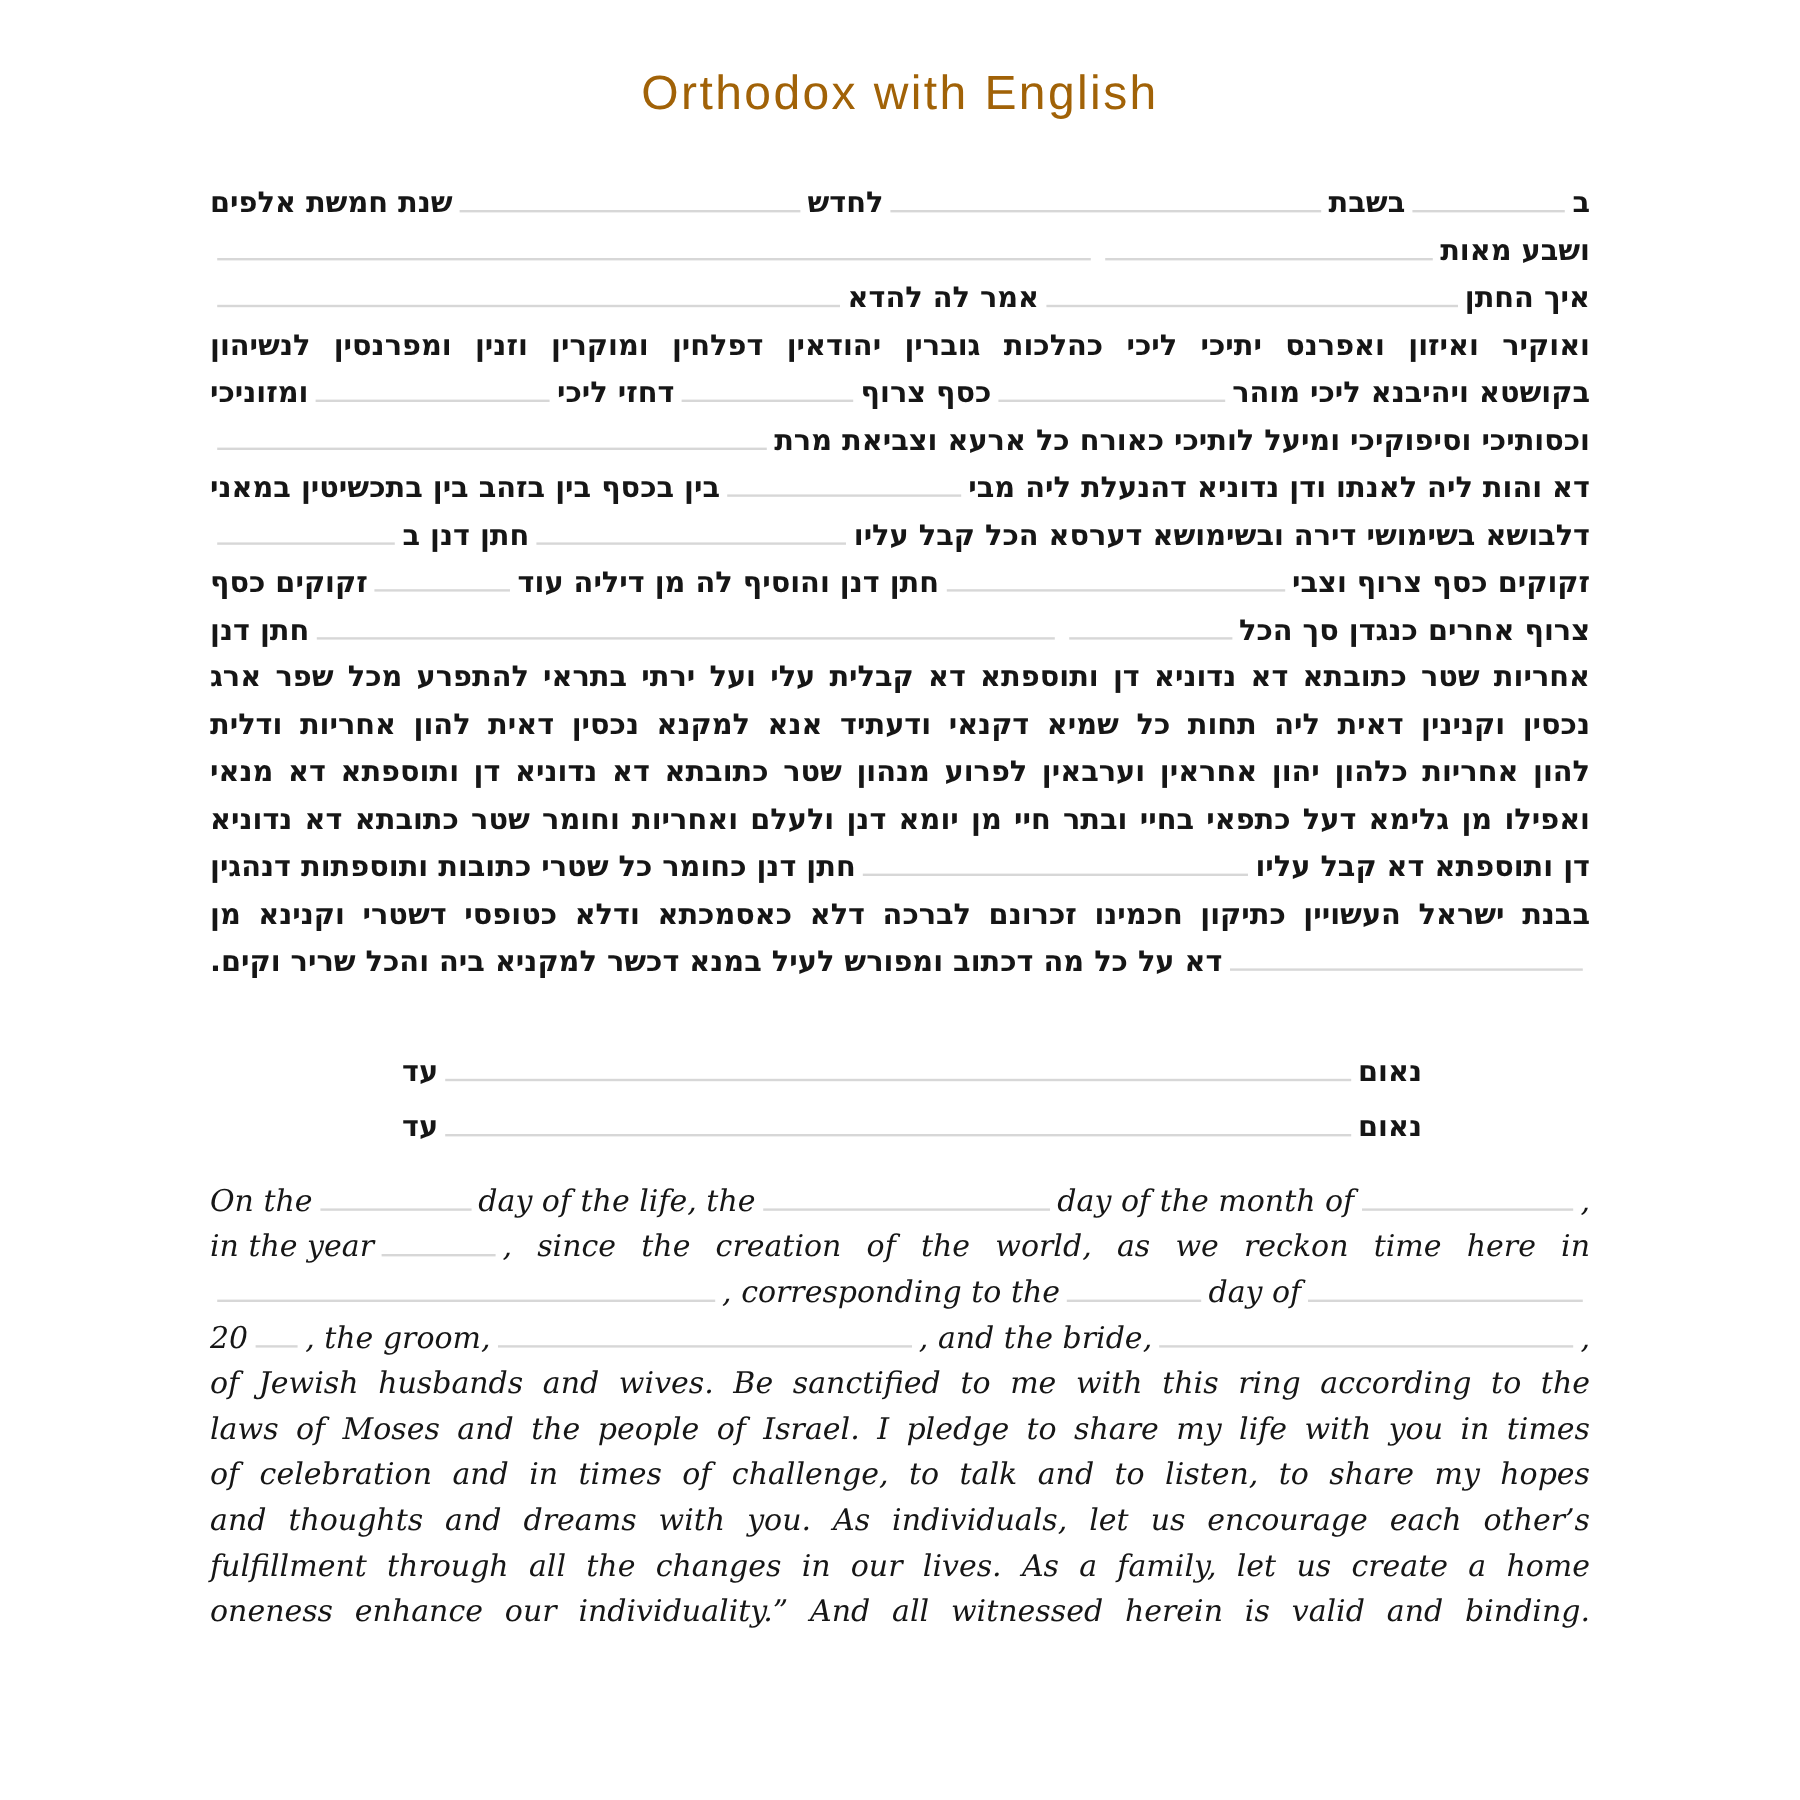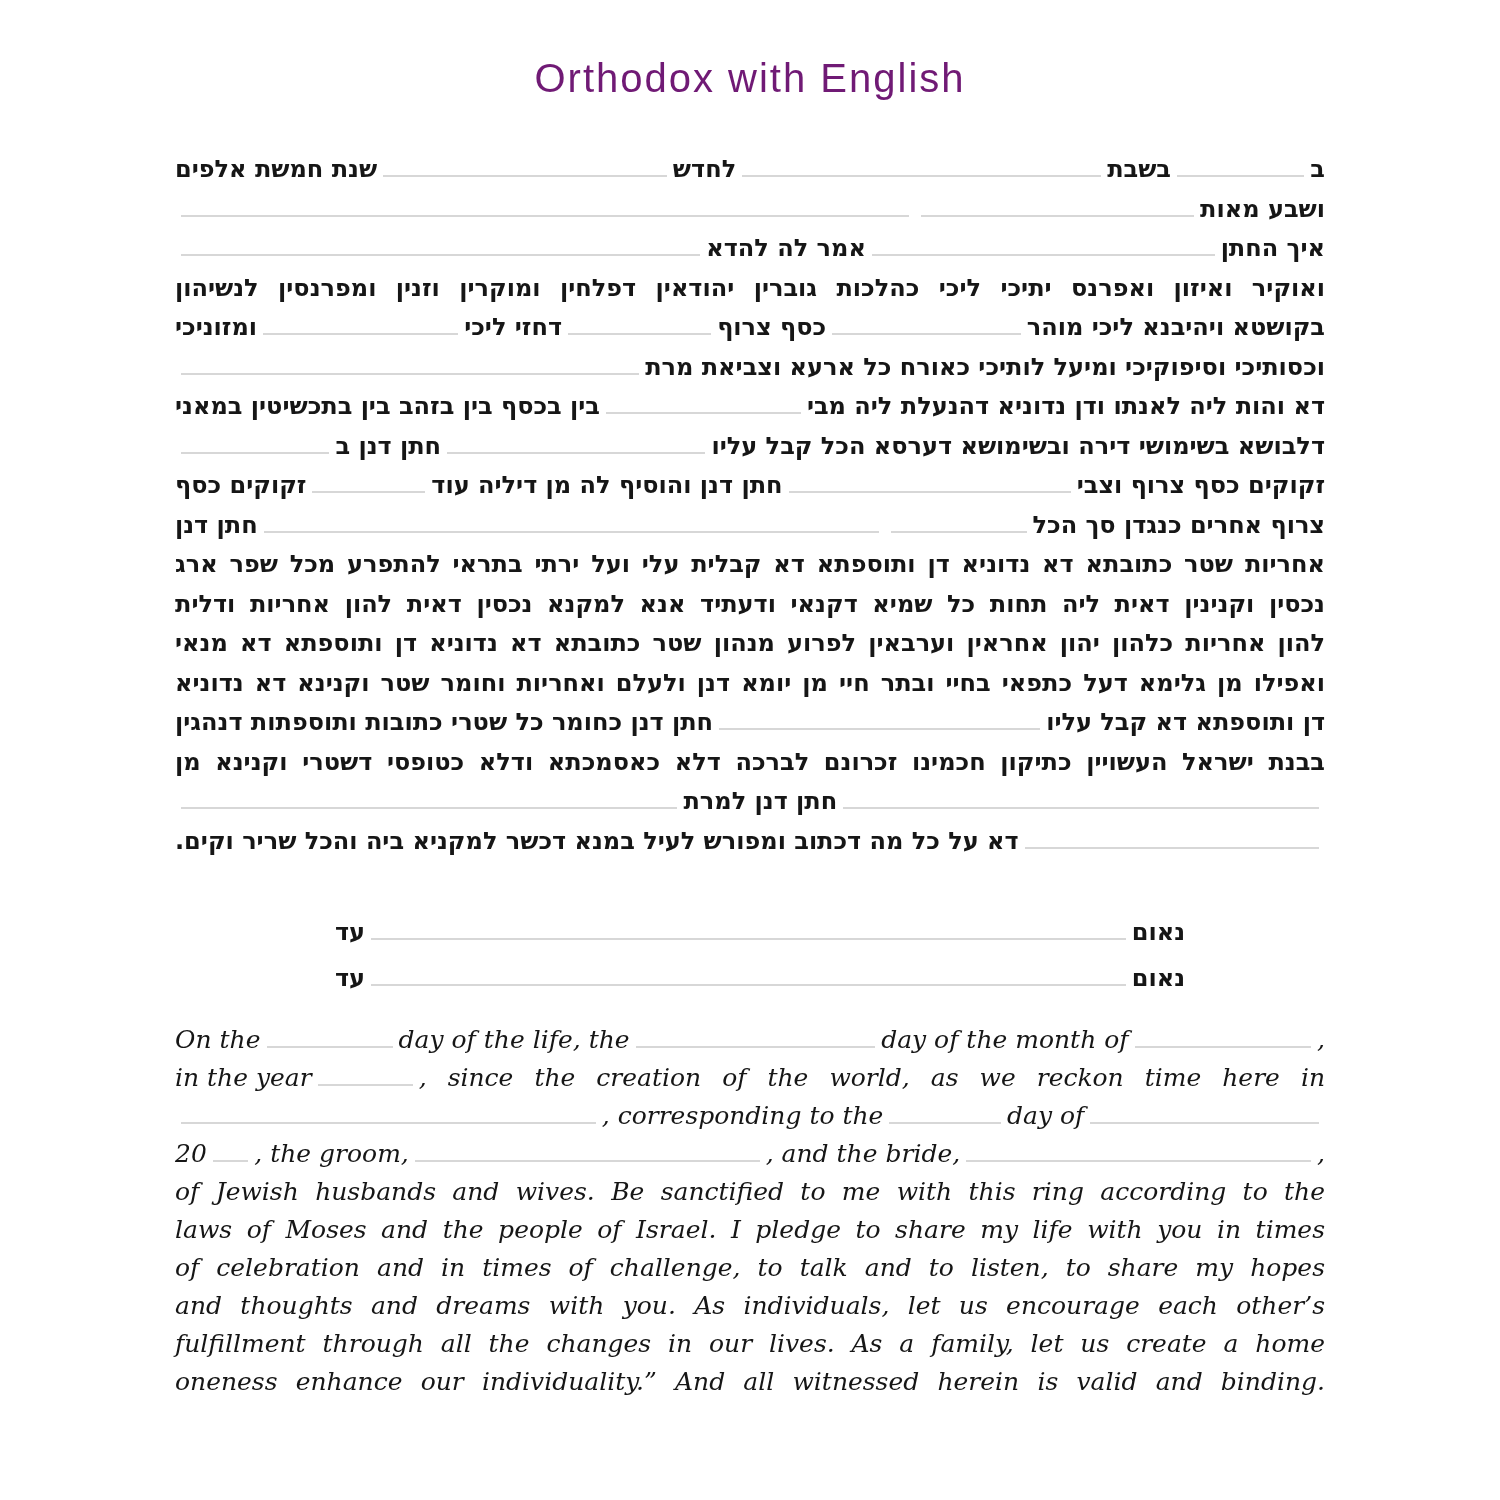--- a/index.html
+++ b/index.html
@@ -11,21 +11,21 @@
     font-family:"DejaVu Sans",sans-serif;
   }
   .page{width:1500px;height:1500px;position:relative;}
   .title{
     padding-top:54px;
     text-align:center;
     font-family:"Liberation Sans",sans-serif;
     font-size:40px;
     font-weight:400;
     letter-spacing:2px;
-    color:#701a75;
+    color:#a16207;
     height:48px;
     line-height:48px;
   }
   .block{width:1150px;margin:0 auto;}
   
   .heb{
     direction:rtl;
     font-family:"DejaVu Sans",sans-serif;
     font-weight:700;
     font-size:24px;
@@ -117,32 +117,27 @@
       </div>
       <div class="line g">
         <span class="t">צרוף אחרים כנגדן סך הכל</span>
         <span class="b" style="flex-grow: 90;"></span>
         <span class="b" style="flex-grow: 410;"></span>
         <span class="t">חתן דנן</span>
       </div>
       <div class="line j">אחריות שטר כתובתא דא נדוניא דן ותוספתא דא קבלית עלי ועל ירתי בתראי להתפרע מכל שפר ארג</div>
       <div class="line j">נכסין וקנינין דאית ליה תחות כל שמיא דקנאי ודעתיד אנא למקנא נכסין דאית להון אחריות ודלית</div>
       <div class="line j">להון אחריות כלהון יהון אחראין וערבאין לפרוע מנהון שטר כתובתא דא נדוניא דן ותוספתא דא מנאי</div>
-      <div class="line j">ואפילו מן גלימא דעל כתפאי בחיי ובתר חיי מן יומא דנן ולעלם ואחריות וחומר שטר וקנינא דא נדוניא</div>
+      <div class="line j">ואפילו מן גלימא דעל כתפאי בחיי ובתר חיי מן יומא דנן ולעלם ואחריות וחומר שטר כתובתא דא נדוניא</div>
       <div class="line g">
         <span class="t">דן ותוספתא דא קבל עליו</span>
         <span class="b" style="flex-grow: 270;"></span>
         <span class="t">חתן דנן כחומר כל שטרי כתובות ותוספתות דנהגין</span>
       </div>
       <div class="line j">בבנת ישראל העשויין כתיקון חכמינו זכרונם לברכה דלא כאסמכתא ודלא כטופסי דשטרי וקנינא מן</div>
-      <div class="line g">
-        <span class="b" style="flex-grow: 460;"></span>
-        <span class="t">חתן דנן למרת</span>
-        <span class="b" style="flex-grow: 480;"></span>
-      </div>
       <div class="line g">
         <span class="b" style="flex-grow: 220;"></span>
         <span class="t">דא על כל מה דכתוב ומפורש לעיל במנא דכשר למקניא ביה והכל שריר וקים.</span>
       </div>
     </div>
 
   <div class="block heb wit" dir="rtl">
       <div class="line g">
         <span class="s" style="flex: 0 0 140px;"></span>
         <span class="t">נאום</span>

